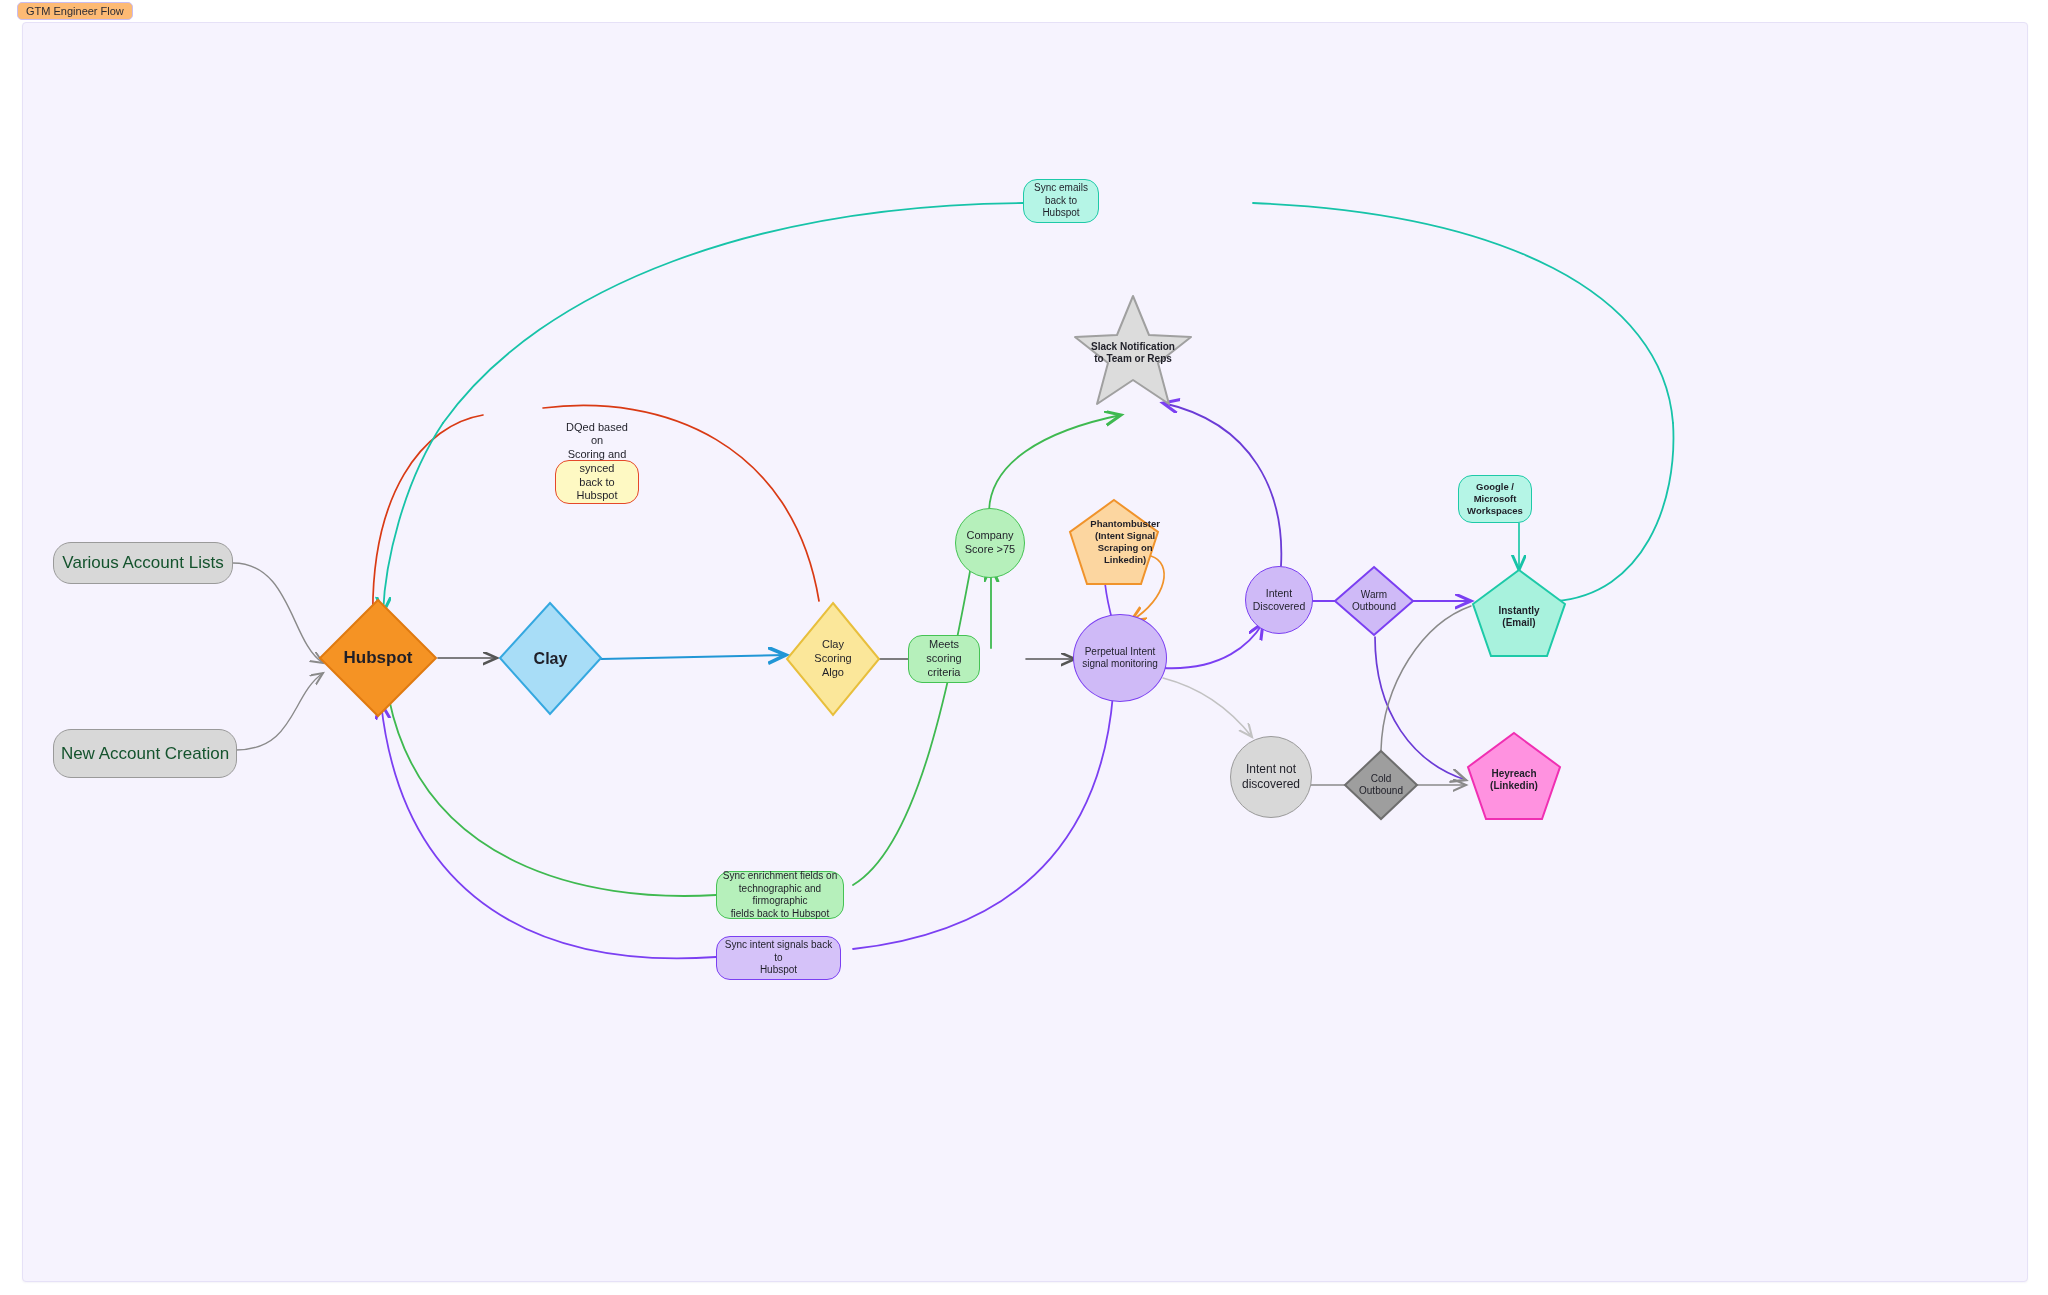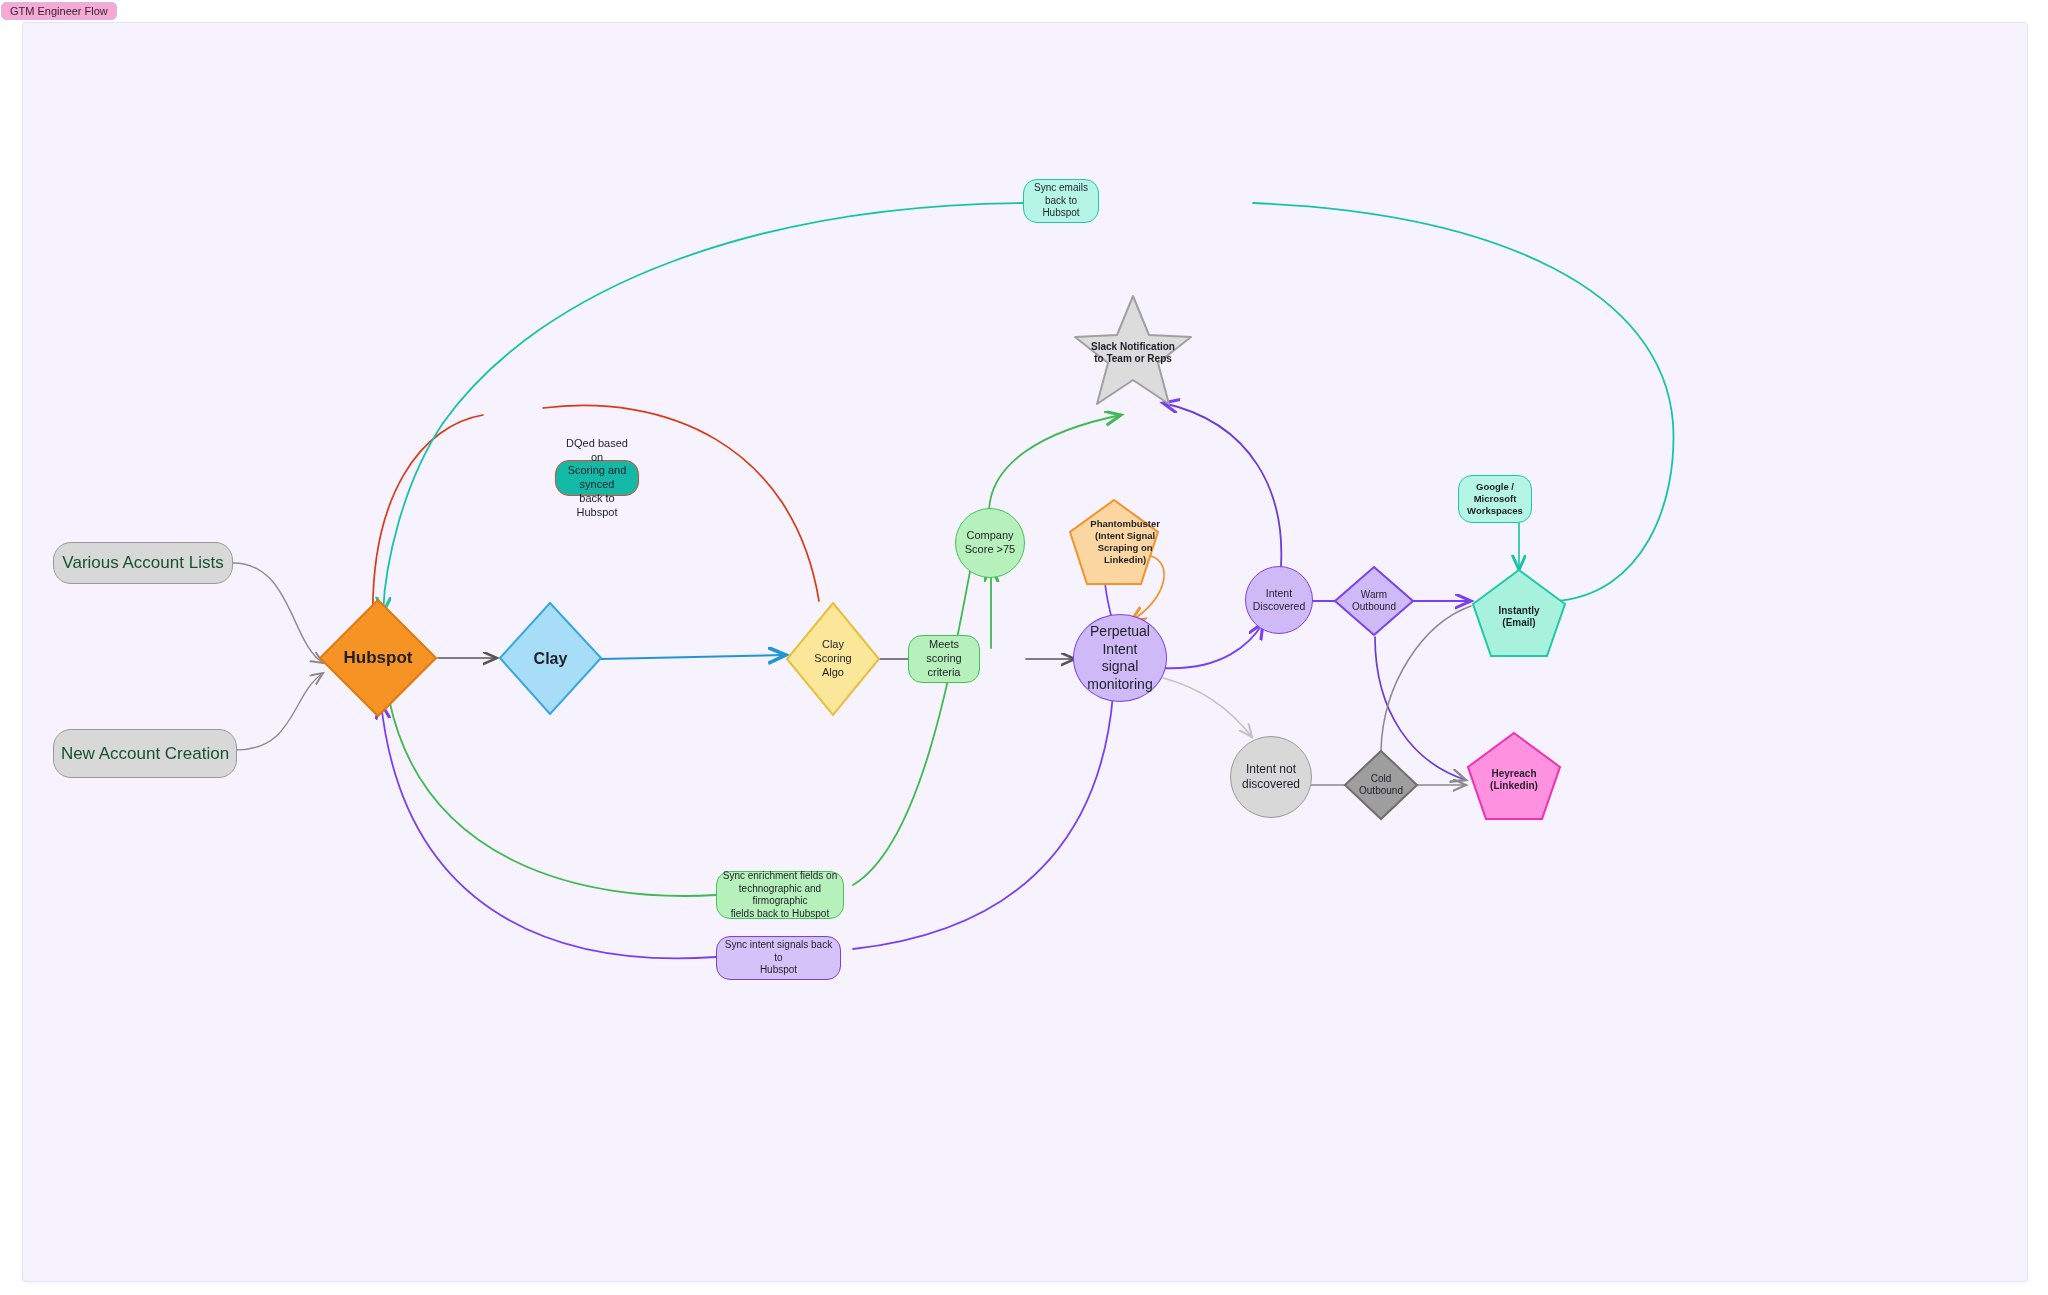--- a/index.html
+++ b/index.html
@@ -3,23 +3,23 @@
 <meta charset="utf-8">
 <style>
   html,body{margin:0;padding:0;background:#ffffff;}
   body{width:2048px;height:1295px;overflow:hidden;
        font-family:"Liberation Sans","DejaVu Sans",sans-serif;}
 
   #app{position:relative;width:2048px;height:1295px;background:#ffffff;}
 
   
   #tabbar{position:absolute;left:0;top:0;width:2048px;height:22px;background:#ffffff;}
-  #flow-tab{position:absolute;left:1px;top:2px;height:16px;line-height:16px;
+  #flow-tab{position:absolute;left:17px;top:2px;height:16px;line-height:16px;
             padding:0 8px;border:1px solid #c9bdf0;border-radius:5px;
-            background:#f9a8d4;color:#2b2b33;font-size:11px;white-space:nowrap;}
+            background:#fdba74;color:#2b2b33;font-size:11px;white-space:nowrap;}
 
   
   #canvas{position:absolute;left:22px;top:22px;width:2004px;height:1258px;
           background:#f6f3fe;border:1px solid #e6e1f7;border-radius:4px;
           box-shadow:0 1px 2px rgba(80,60,140,.06);overflow:hidden;}
 
   svg#edges{position:absolute;left:0;top:0;width:2004px;height:1258px;}
 
   
   .node{position:absolute;display:flex;align-items:center;justify-content:center;
@@ -168,21 +168,21 @@
       <svg width="96" height="116">
         <polygon points="48,2 94,58 48,114 2,58" fill="#fbe79a" stroke="#e8bf3c" stroke-width="2"></polygon>
       </svg>
       <span class="ptext" style="font-size:11px;">
         <span>Clay</span><br>
         <span>Scoring</span><br>
         <span>Algo</span>
       </span>
     </div>
 
-    <div class="node chip" style="left:532px;top:437px;width:84px;height:36px;border-color:#e5482a;background:#14b8a6;">
+    <div class="node chip" style="left:532px;top:437px;width:84px;height:44px;border-color:#e5482a;background:#fef9c3;align-items:flex-end;">
       <span class="lbl">
         <span>DQed based on</span><br>
         <span>Scoring and synced</span><br>
         <span>back to Hubspot</span>
       </span>
     </div>
 
     <div class="node chip" style="left:885px;top:612px;width:72px;height:48px;border-color:#45c254;background:#b6f0bb;">
       <span class="lbl">
         <span>Meets scoring</span><br>
@@ -203,21 +203,21 @@
       </svg>
       <span class="ptext bold" style="font-size:9.5px;">
         <span>Phantombuster</span><br>
         <span>(Intent Signal</span><br>
         <span>Scraping on</span><br>
         <span>Linkedin)</span>
       </span>
     </div>
 
     <div class="node circ" style="left:1050px;top:591px;width:94px;height:88px;border-color:#7b3ff2;background:#cfbaf7;">
-      <span class="lbl" style="font-size:14px;">
+      <span class="lbl" style="font-size:10px;">
         <span>Perpetual Intent</span><br>
         <span>signal monitoring</span>
       </span>
     </div>
 
     <div class="node polywrap" style="left:1050px;top:270px;width:120px;height:114px;">
       <svg width="120" height="114">
         <polygon points="60,3 76,42 118,44 85,70 96,111 60,87 24,111 35,70 2,44 44,42" fill="#dcdcdc" stroke="#a0a0a0" stroke-width="2" stroke-linejoin="round"></polygon>
       </svg>
       <span class="ptext bold" style="font-size:10px;margin-top:6px;">

